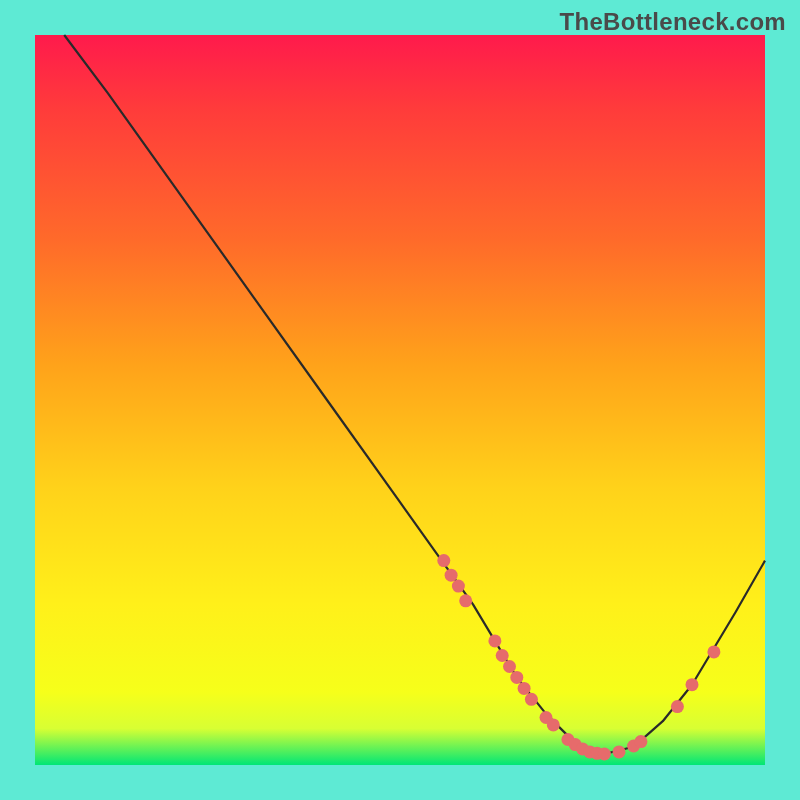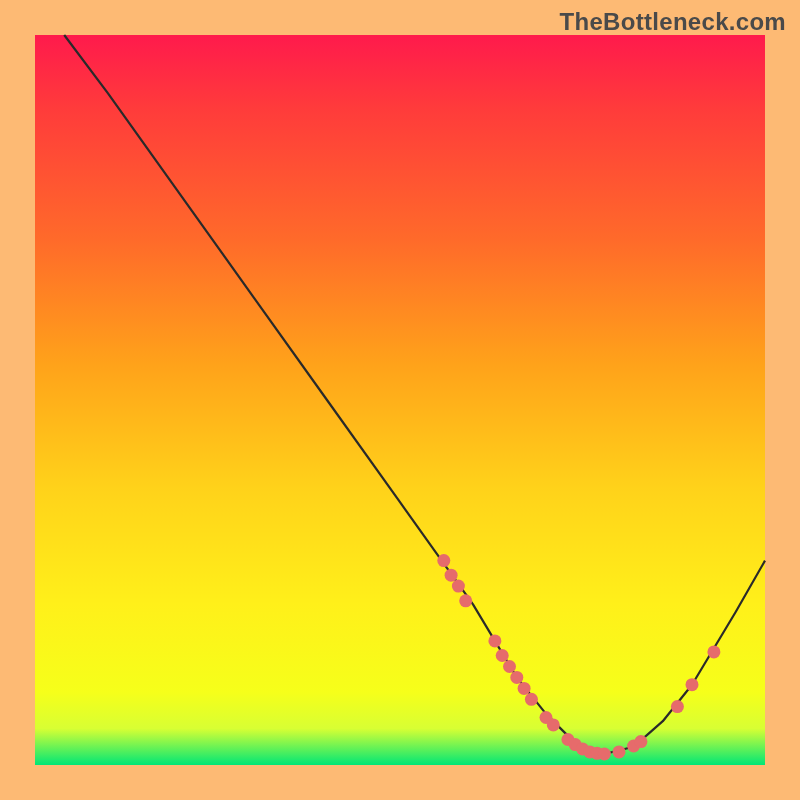--- a/index.html
+++ b/index.html
@@ -1,21 +1,21 @@
 <!DOCTYPE html>
 <html><head>
 <meta charset="utf-8">
 <style>
   * { margin: 0; padding: 0; box-sizing: border-box; }
   html, body { width: 800px; height: 800px; background: #000; overflow: hidden; }
   .stage {
     position: relative;
     width: 800px;
     height: 800px;
-    background: #fdba74;
+    background: #5eead4;
   }
   .plot-area {
     position: absolute;
     left: 35px;
     top: 35px;
     width: 730px;
     height: 730px;
     background: linear-gradient(
       to bottom,
       #ff1a4c 0%,

